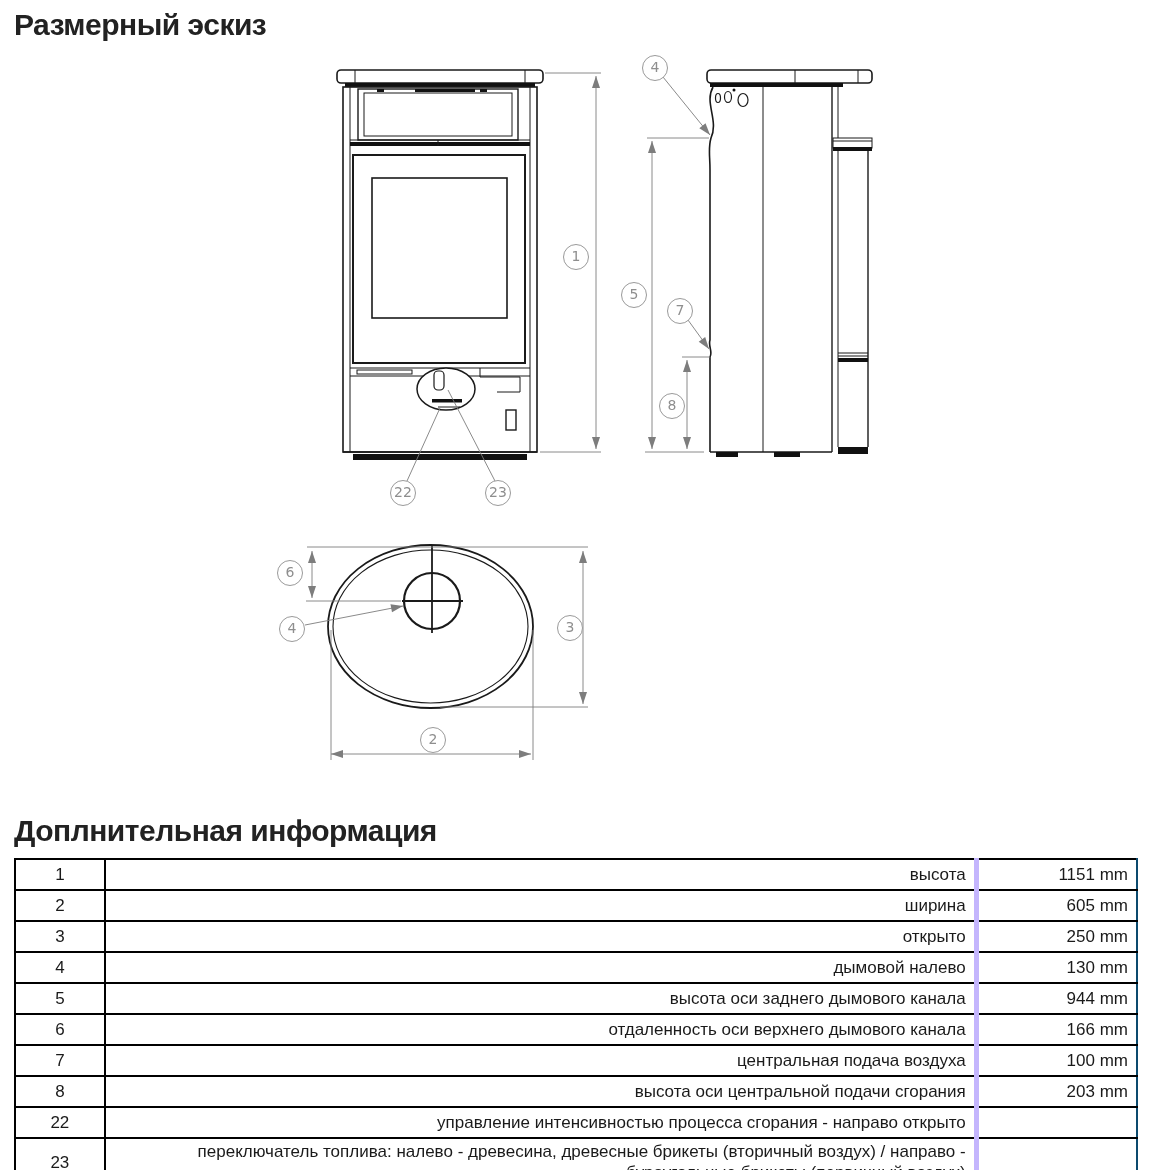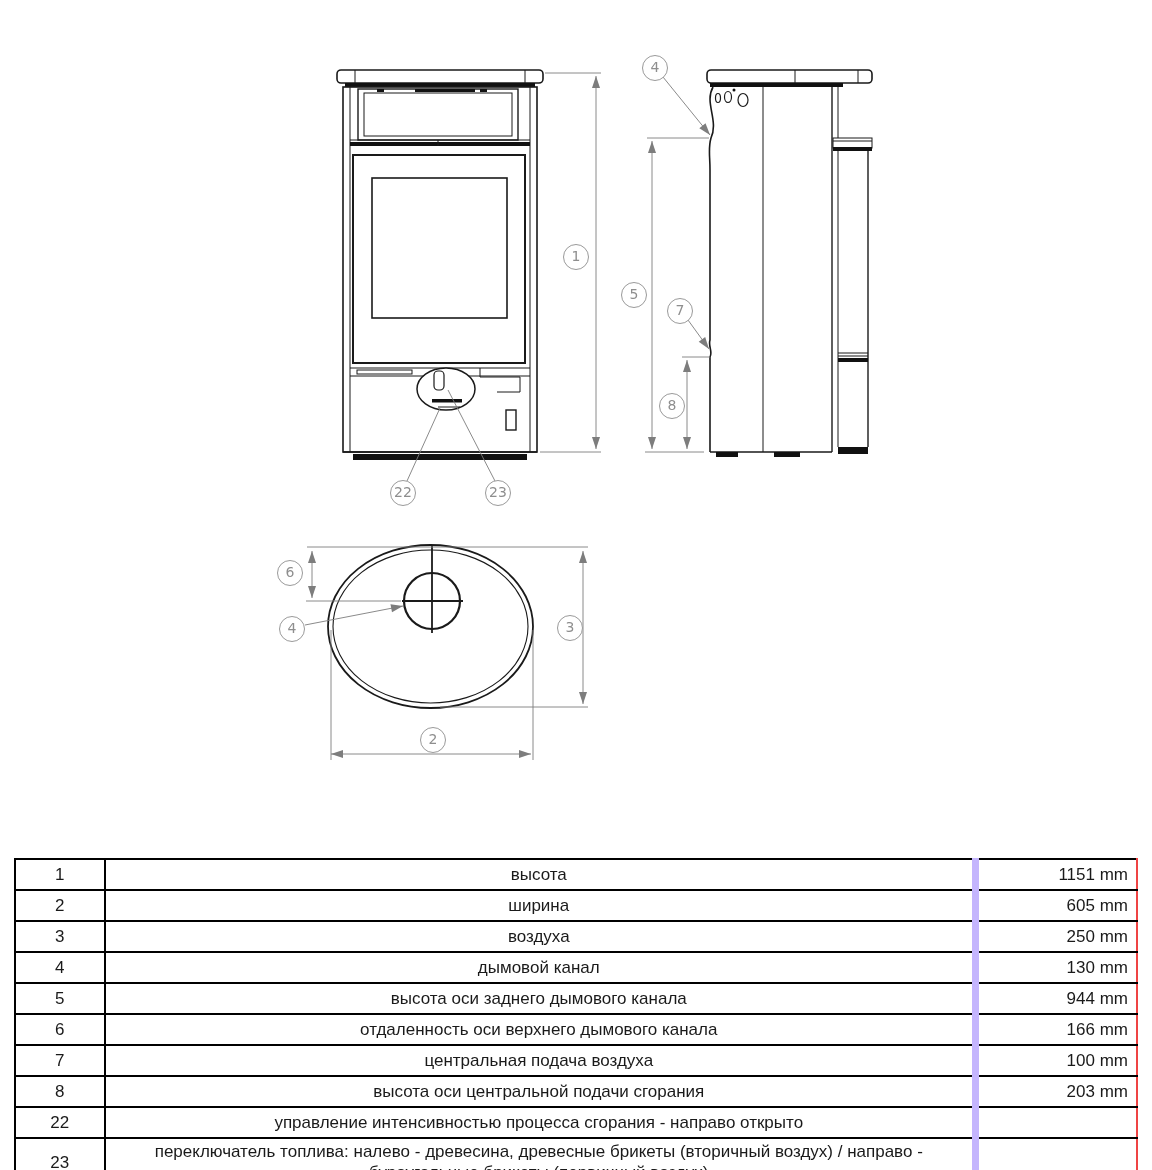--- a/index.html
+++ b/index.html
@@ -11,28 +11,29 @@
   #title-info{left:14px;top:814px;font-size:30px;}
   svg.drawing{position:absolute;left:0;top:0;}
   .callout{position:absolute;width:26px;height:26px;border:1.4px solid #9a9a9a;border-radius:50%;
         box-sizing:border-box;background:#fff;color:#8e8e8e;font-size:14px;line-height:23px;
         text-align:center;font-family:"DejaVu Sans", sans-serif;}
   table.info{position:absolute;left:14px;top:858px;width:1124px;border-collapse:collapse;
         font-size:17px;table-layout:fixed;}
   table.info td{border-top:2px solid #000;border-bottom:2px solid #000;vertical-align:middle;
         padding:2px 8px;height:25px;line-height:1.25;}
   td.c-num{width:71px;text-align:center;border-left:2px solid #000;border-right:2px solid #000;padding:2px 2px;}
-  td.c-desc{width:845px;text-align:center;border-right:7px solid #c4b5fd;}
-  td.c-val{width:140px;text-align:right;border-right:2px solid #ef4444;white-space:nowrap;}
+  td.c-desc{width:845px;text-align:right;border-right:5px solid #c4b5fd;}
+  td.c-val{width:140px;text-align:right;border-right:2px solid #0c4a6e;white-space:nowrap;}
 </style>
 </head>
 <body>
 
 <div class="page">
 
+  <h1 class="title" id="title-main">Размерный эскиз</h1>
 
   <svg class="drawing" width="1152" height="800" viewBox="0 0 1152 800">
     <defs>
       <marker id="arr" markerUnits="userSpaceOnUse" markerWidth="14" markerHeight="10" refX="12.5" refY="5" orient="auto-start-reverse">
         <path d="M0.5,1 L12.5,5 L0.5,9 Z" fill="#7d7d7d"></path>
       </marker>
     </defs>
 
     <g fill="none" stroke="#1a1a1a">
 
@@ -143,41 +144,42 @@
   <div class="callout" style="left:485px;top:480px;">23</div>
   <div class="callout" style="left:642px;top:55px;">4</div>
   <div class="callout" style="left:621px;top:282px;">5</div>
   <div class="callout" style="left:667px;top:298px;">7</div>
   <div class="callout" style="left:659px;top:393px;">8</div>
   <div class="callout" style="left:277px;top:560px;">6</div>
   <div class="callout" style="left:279px;top:616px;">4</div>
   <div class="callout" style="left:557px;top:615px;">3</div>
   <div class="callout" style="left:420px;top:727px;">2</div>
 
+  <h2 class="title" id="title-info">Доплнительная информация</h2>
 
   <table class="info">
     <tbody>
       <tr>
         <td class="c-num">1</td>
         <td class="c-desc">высота</td>
         <td class="c-val">1151 mm</td>
       </tr>
       <tr>
         <td class="c-num">2</td>
         <td class="c-desc">ширина</td>
         <td class="c-val">605 mm</td>
       </tr>
       <tr>
         <td class="c-num">3</td>
-        <td class="c-desc">воздуха</td>
+        <td class="c-desc">открыто</td>
         <td class="c-val">250 mm</td>
       </tr>
       <tr>
         <td class="c-num">4</td>
-        <td class="c-desc">дымовой канал</td>
+        <td class="c-desc">дымовой налево</td>
         <td class="c-val">130 mm</td>
       </tr>
       <tr>
         <td class="c-num">5</td>
         <td class="c-desc">высота оси заднего дымового канала</td>
         <td class="c-val">944 mm</td>
       </tr>
       <tr>
         <td class="c-num">6</td>
         <td class="c-desc">отдаленность оси верхнего дымового канала</td>

